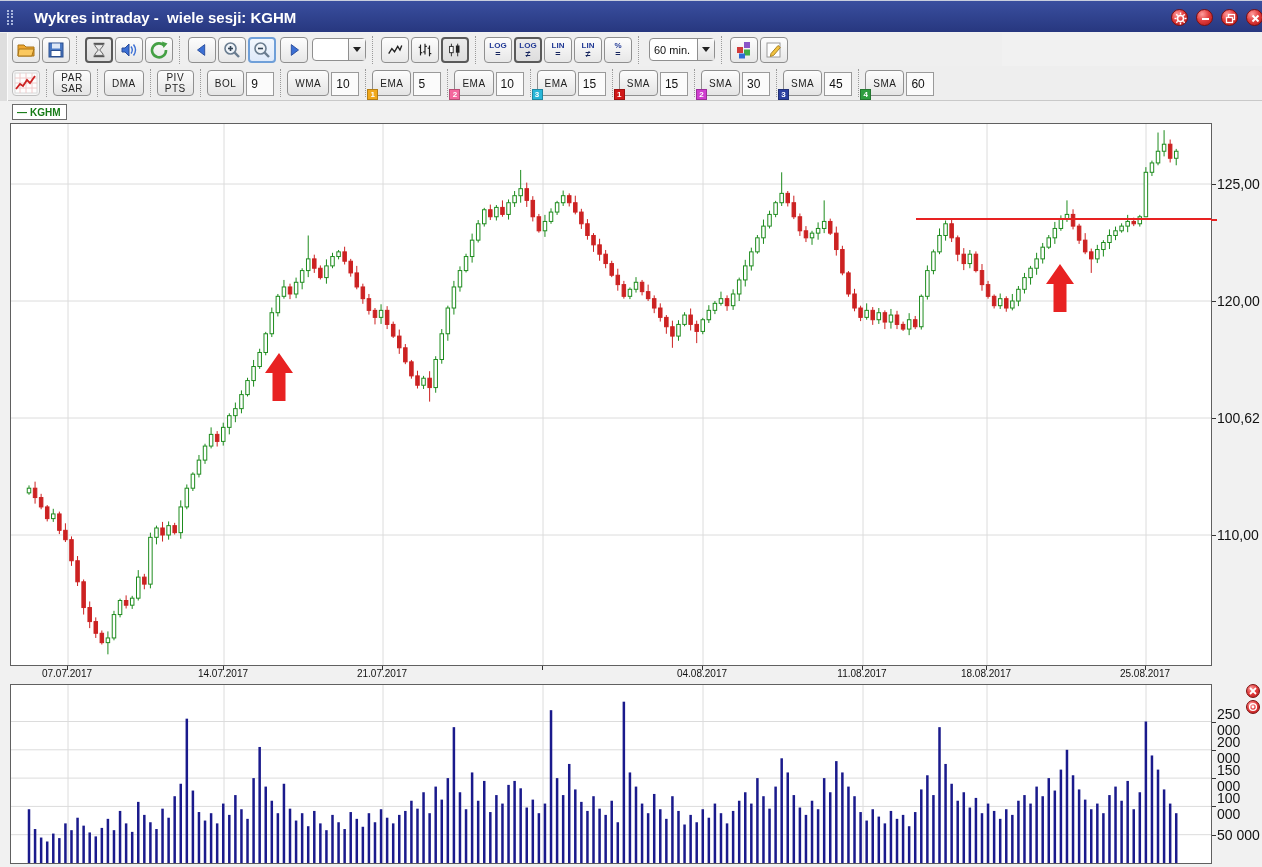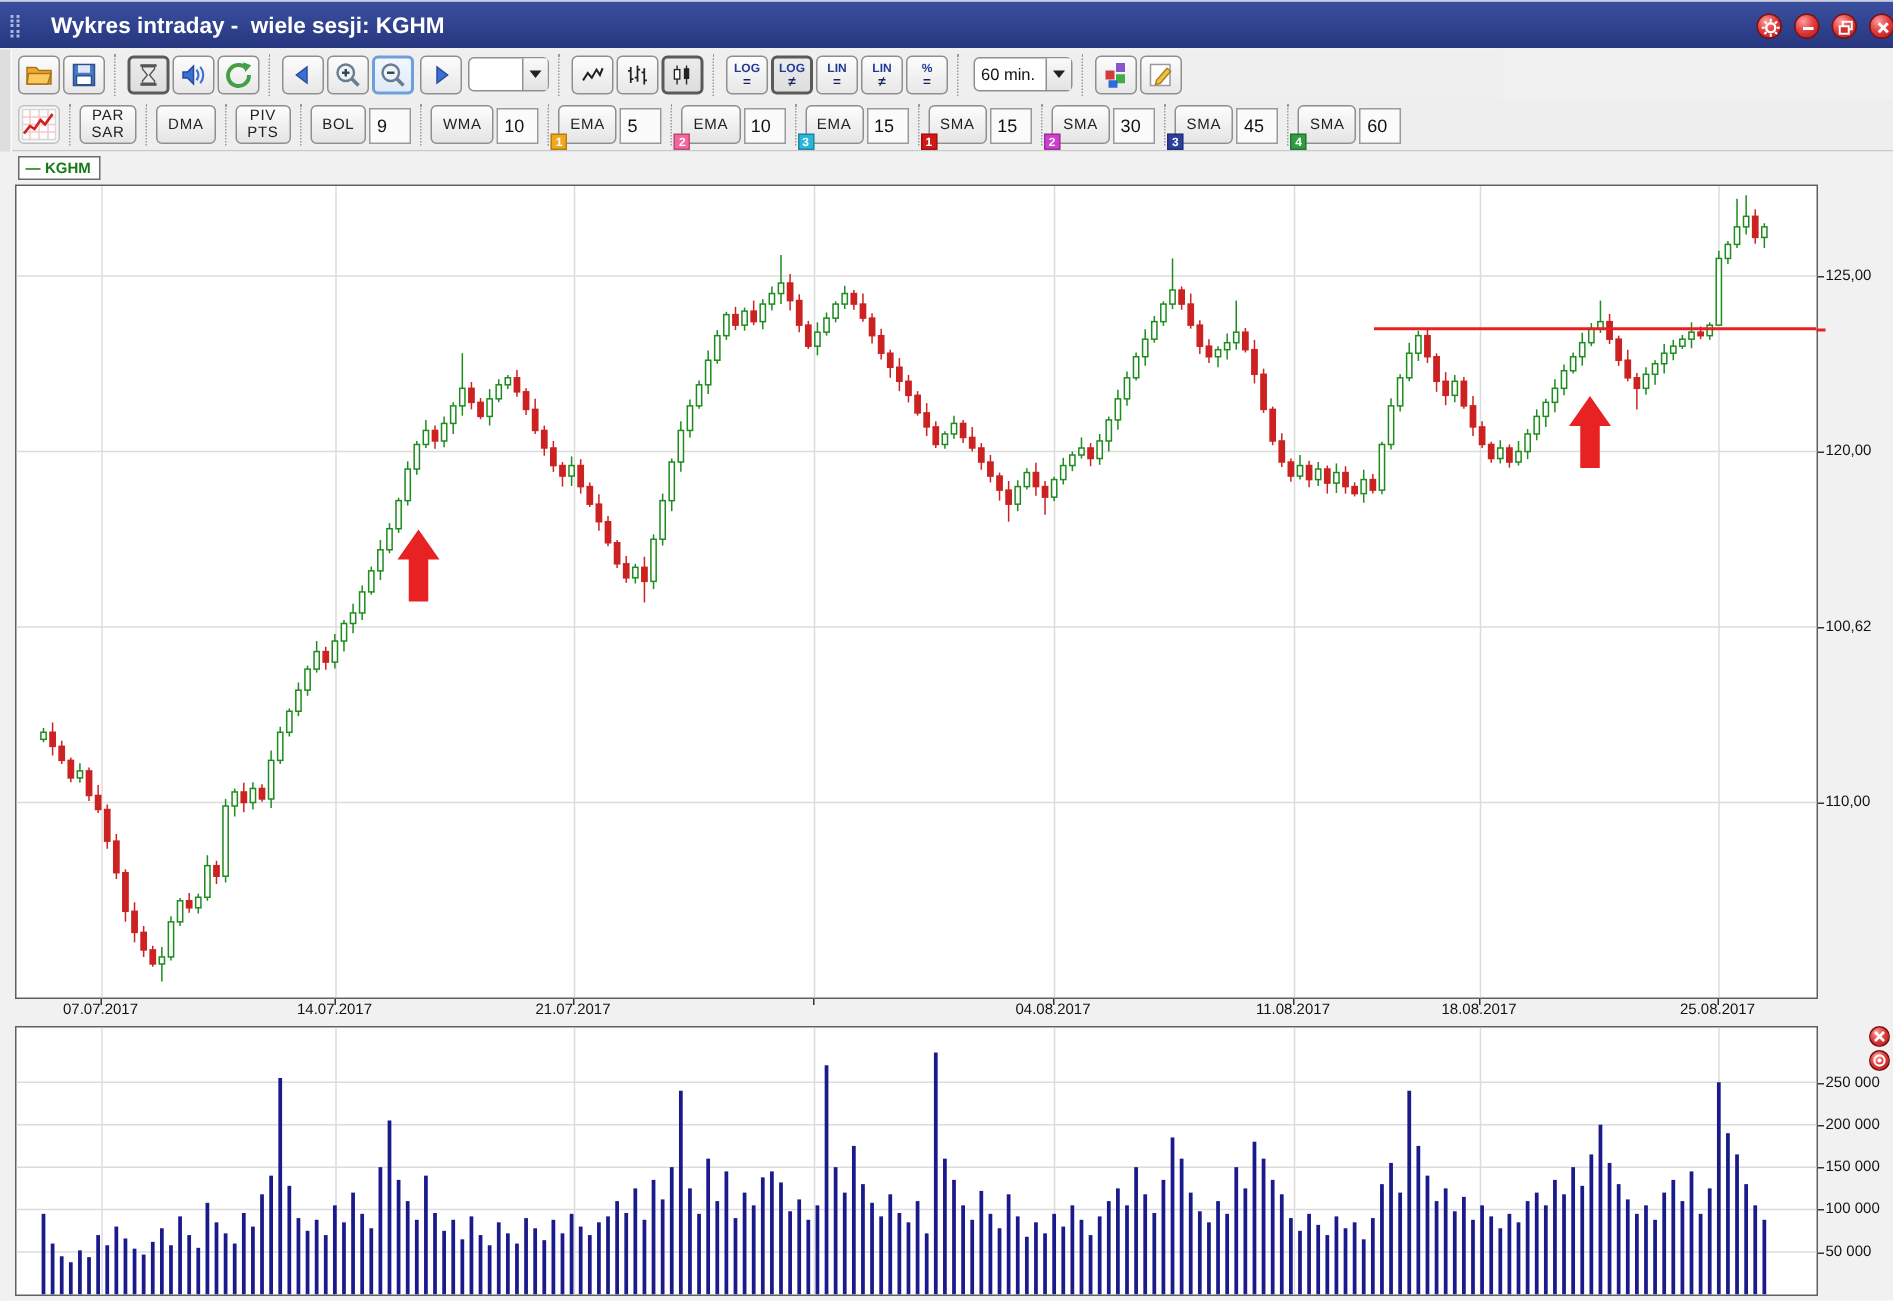--- a/index.html
+++ b/index.html
@@ -52,21 +52,21 @@
   #chart-region { position:absolute; left:0; top:101px; width:1262px; height:766px; background:#f1f1f1; }
   #left-gutter { position:absolute; left:0; top:33px; width:8px; height:834px;
     background:#dedede; border-right:1px solid #fbfbfb; }
   #legend { position:absolute; left:12px; top:3px; height:16px; padding:1px 5px 1px 4px;
     background:#fff; border:1px solid #6b6b6b; font-size:10px; color:#157a15; font-weight:bold;
     display:flex; align-items:center; gap:3px; }
   #price-pane { position:absolute; left:10px; top:22px; width:1202px; height:543px;
     background:#fff; border:1px solid #606060; }
   #volume-pane { position:absolute; left:10px; top:583px; width:1202px; height:180px;
     background:#fff; border:1px solid #606060; }
-  .axis-label { position:absolute; left:1217px; font-size:10px; color:#111; transform:translateY(-50%); }
+  .axis-label { position:absolute; left:1217px; font-size:14px; color:#111; transform:translateY(-50%); }
   .axis-tick { position:absolute; width:4px; height:1px; background:#333; left:1212px; }
   .date-label { position:absolute; top:567px; font-size:10px; color:#111; transform:translateX(-50%); }
   .date-tick { position:absolute; top:565px; width:1px; height:4px; background:#333; }
   #trend-overhang { position:absolute; left:1211px; top:118px; width:6px; height:2px; background:#e82222; }
   .minibtn { position:absolute; left:1246px; width:14px; height:14px; border-radius:50%;
     border:1px solid #7c0f0f; cursor:pointer;
     background:radial-gradient(circle at 35% 28%, #ff9e9e 0%, #e34040 45%, #b31414 100%); }
   svg { display:block; }
 </style>
 </head>

